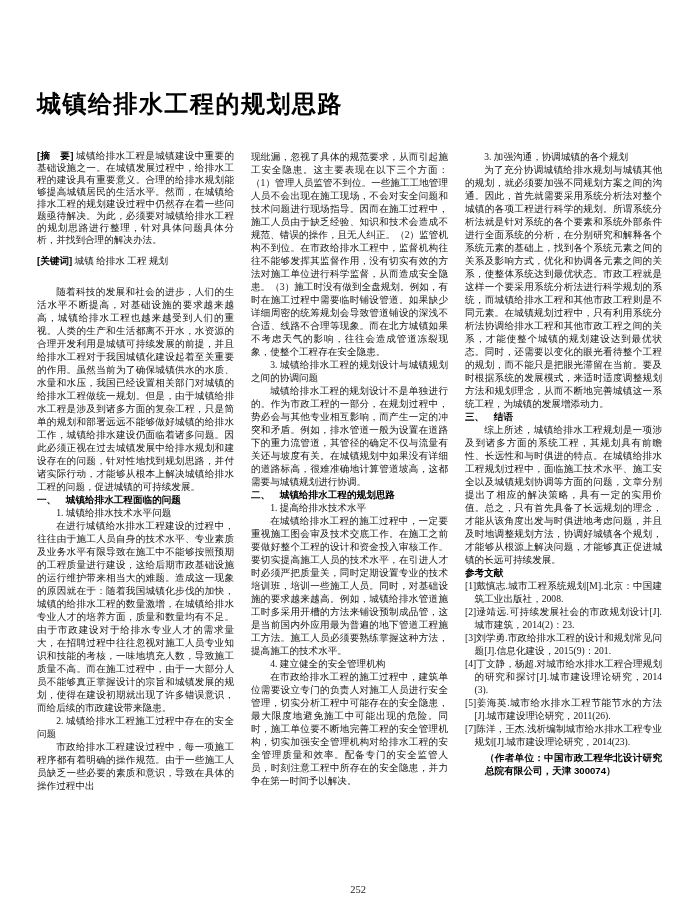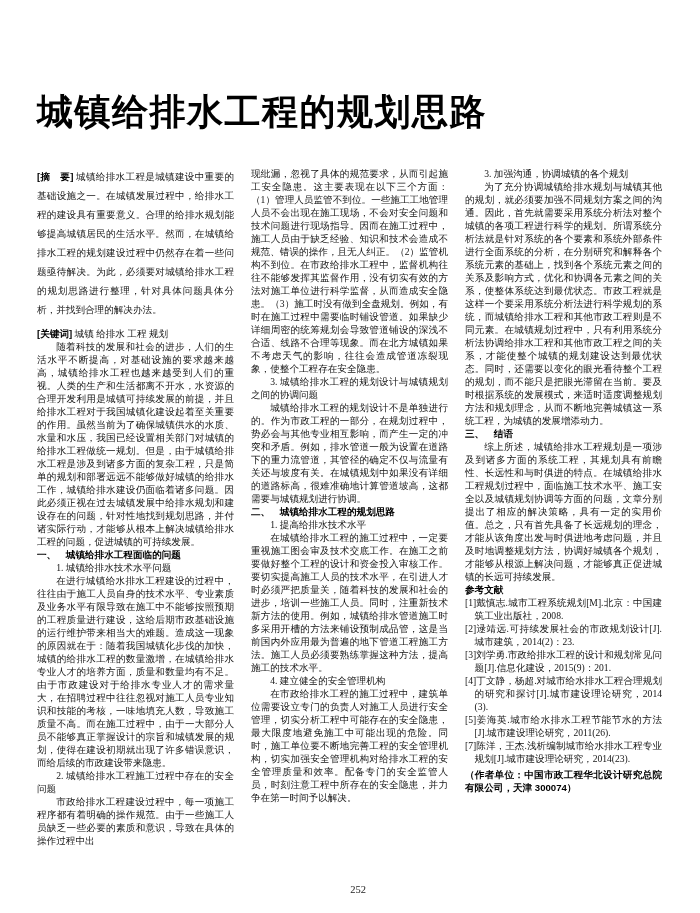--- a/index.html
+++ b/index.html
@@ -4,41 +4,41 @@
 <style>
   html,body{margin:0;padding:0;background:#ffffff;}
   .page{
     width:700px;height:913px;position:relative;box-sizing:border-box;
     background:#ffffff;color:#141414;overflow:hidden;
     padding:88px 37px 0 37px;
     font-family:"Liberation Serif","DejaVu Serif",serif;
   }
   .title{
     font-family:Liberation Serif, serif;
-    font-size:36px;font-weight:700;letter-spacing:1.5px;
+    font-size:24px;font-weight:700;letter-spacing:1.5px;
     margin:0 0 30px 0;color:#000;
   }
   .authors{
     font-family:"Liberation Sans","DejaVu Sans",sans-serif;
     font-size:11.5px;font-weight:700;margin:0 0 21px 0;color:#000;
   }
   .authors .marker{font-size:10px;margin-right:6px;}
   .columns{display:flex;gap:17px;align-items:flex-start;}
   .col{flex:0 0 197px;width:197px;font-size:9.6px;line-height:13px;}
   .blk{margin:0;text-align:justify;word-break:break-all;}
   .para,.h2{text-indent:2em;}
   .para-cont{text-indent:0;}
   .h1,.ref-head,.affiliation{
     font-family:"Liberation Sans","DejaVu Sans",sans-serif;
     font-weight:700;color:#000;
   }
   .ref{padding-left:1em;text-indent:-1em;font-family:Liberation Serif, serif;}
-  .affiliation{margin-top:3px;}
-  .abstract{margin-bottom:8px;line-height:19px;}
-  .keywords{}
+  .affiliation{margin-top:3px;margin-left:20px;}
+  .abstract{margin-bottom:8px;line-height:12px;}
+  .keywords{margin-bottom:18px;}
   .lbl{
     font-family:"Liberation Sans","DejaVu Sans",sans-serif;
     font-weight:700;font-style:normal;color:#000;
   }
   .page-number{
     position:absolute;left:16px;right:0;bottom:18px;text-align:center;
     font-size:10.5px;color:#222;
   }
 </style>
 </head>
@@ -56,21 +56,21 @@
         <p class="blk para">在进行城镇给水排水工程建设的过程中，往往由于施工人员自身的技术水平、专业素质及业务水平有限导致在施工中不能够按照预期的工程质量进行建设，这给后期市政基础设施的运行维护带来相当大的难题。造成这一现象的原因就在于：随着我国城镇化步伐的加快，城镇的给排水工程的数量激增，在城镇给排水专业人才的培养方面，质量和数量均有不足。由于市政建设对于给排水专业人才的需求量大，在招聘过程中往往忽视对施工人员专业知识和技能的考核，一味地填充人数，导致施工质量不高。而在施工过程中，由于一大部分人员不能够真正掌握设计的宗旨和城镇发展的规划，使得在建设初期就出现了许多错误意识，而给后续的市政建设带来隐患。</p>
         <p class="blk h2">2. 城镇给排水工程施工过程中存在的安全问题</p>
         <p class="blk para">市政给排水工程建设过程中，每一项施工程序都有着明确的操作规范。由于一些施工人员缺乏一些必要的素质和意识，导致在具体的操作过程中出</p>
       </div>
       <div class="col">
         <p class="blk para-cont">现纰漏，忽视了具体的规范要求，从而引起施工安全隐患。这主要表现在以下三个方面：（1）管理人员监管不到位。一些施工工地管理人员不会出现在施工现场，不会对安全问题和技术问题进行现场指导。因而在施工过程中，施工人员由于缺乏经验、知识和技术会造成不规范、错误的操作，且无人纠正。（2）监管机构不到位。在市政给排水工程中，监督机构往往不能够发挥其监督作用，没有切实有效的方法对施工单位进行科学监督，从而造成安全隐患。（3）施工时没有做到全盘规划。例如，有时在施工过程中需要临时铺设管道。如果缺少详细周密的统筹规划会导致管道铺设的深浅不合适、线路不合理等现象。而在北方城镇如果不考虑天气的影响，往往会造成管道冻裂现象，使整个工程存在安全隐患。</p>
         <p class="blk h2">3. 城镇给排水工程的规划设计与城镇规划之间的协调问题</p>
         <p class="blk para">城镇给排水工程的规划设计不是单独进行的。作为市政工程的一部分，在规划过程中，势必会与其他专业相互影响，而产生一定的冲突和矛盾。例如，排水管道一般为设置在道路下的重力流管道，其管径的确定不仅与流量有关还与坡度有关。在城镇规划中如果没有详细的道路标高，很难准确地计算管道坡高，这都需要与城镇规划进行协调。</p>
         <p class="blk h1">二、　城镇给排水工程的规划思路</p>
         <p class="blk h2">1. 提高给排水技术水平</p>
-        <p class="blk para">在城镇给排水工程的施工过程中，一定要重视施工图会审及技术交底工作。在施工之前要做好整个工程的设计和资金投入审核工作。要切实提高施工人员的技术水平，在引进人才时必须严把质量关，随着科技的发展和社会的进步，培训一些施工人员。同时，注重新技术新方法的使用。例如，城镇给排水管道施工时多采用开槽的方法来铺设预制成品管，这是当前国内外应用最为普遍的地下管道工程施工方法。施工人员必须要熟练掌握这种方法，提高施工的技术水平。</p>
+        <p class="blk para">在城镇给排水工程的施工过程中，一定要重视施工图会审及技术交底工作。在施工之前要做好整个工程的设计和资金投入审核工作。要切实提高施工人员的技术水平，在引进人才时必须严把质量关，同时定期设置专业的技术培训班，培训一些施工人员。同时，对基础设施的要求越来越高。例如，城镇给排水管道施工时多采用开槽的方法来铺设预制成品管，这是当前国内外应用最为普遍的地下管道工程施工方法。施工人员必须要熟练掌握这种方法，提高施工的技术水平。</p>
         <p class="blk h2">4. 建立健全的安全管理机构</p>
         <p class="blk para">在市政给排水工程的施工过程中，建筑单位需要设立专门的负责人对施工人员进行安全管理，切实分析工程中可能存在的安全隐患，最大限度地避免施工中可能出现的危险。同时，施工单位要不断地完善工程的安全管理机构，切实加强安全管理机构对给排水工程的安全管理质量和效率。配备专门的安全监管人员，时刻注意工程中所存在的安全隐患，并力争在第一时间予以解决。</p>
       </div>
       <div class="col">
         <p class="blk h2">3. 加强沟通，协调城镇的各个规划</p>
         <p class="blk para">为了充分协调城镇给排水规划与城镇其他的规划，就必须要加强不同规划方案之间的沟通。因此，首先就需要采用系统分析法对整个城镇的各项工程进行科学的规划。所谓系统分析法就是针对系统的各个要素和系统外部条件进行全面系统的分析，在分别研究和解释各个系统元素的基础上，找到各个系统元素之间的关系及影响方式，优化和协调各元素之间的关系，使整体系统达到最优状态。市政工程就是这样一个要采用系统分析法进行科学规划的系统，而城镇给排水工程和其他市政工程则是不同元素。在城镇规划过程中，只有利用系统分析法协调给排水工程和其他市政工程之间的关系，才能使整个城镇的规划建设达到最优状态。同时，还需要以变化的眼光看待整个工程的规划，而不能只是把眼光滞留在当前。要及时根据系统的发展模式，来适时适度调整规划方法和规划理念，从而不断地完善城镇这一系统工程，为城镇的发展增添动力。</p>
         <p class="blk h1">三、　结语</p>
         <p class="blk para">综上所述，城镇给排水工程规划是一项涉及到诸多方面的系统工程，其规划具有前瞻性、长远性和与时俱进的特点。在城镇给排水工程规划过程中，面临施工技术水平、施工安全以及城镇规划协调等方面的问题，文章分别提出了相应的解决策略，具有一定的实用价值。总之，只有首先具备了长远规划的理念，才能从该角度出发与时俱进地考虑问题，并且及时地调整规划方法，协调好城镇各个规划，才能够从根源上解决问题，才能够真正促进城镇的长远可持续发展。</p>
         <p class="blk ref-head">参考文献</p>
         <p class="blk ref">[1]戴慎志.城市工程系统规划[M].北京：中国建筑工业出版社，2008.</p>

